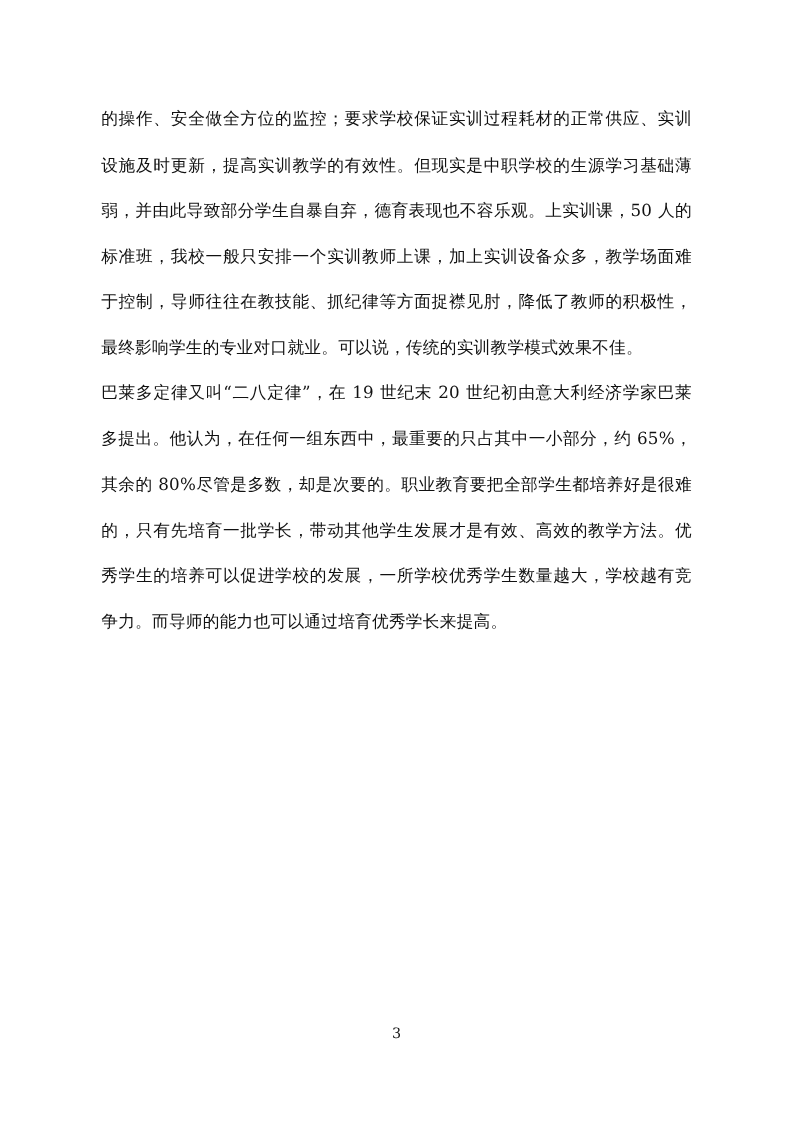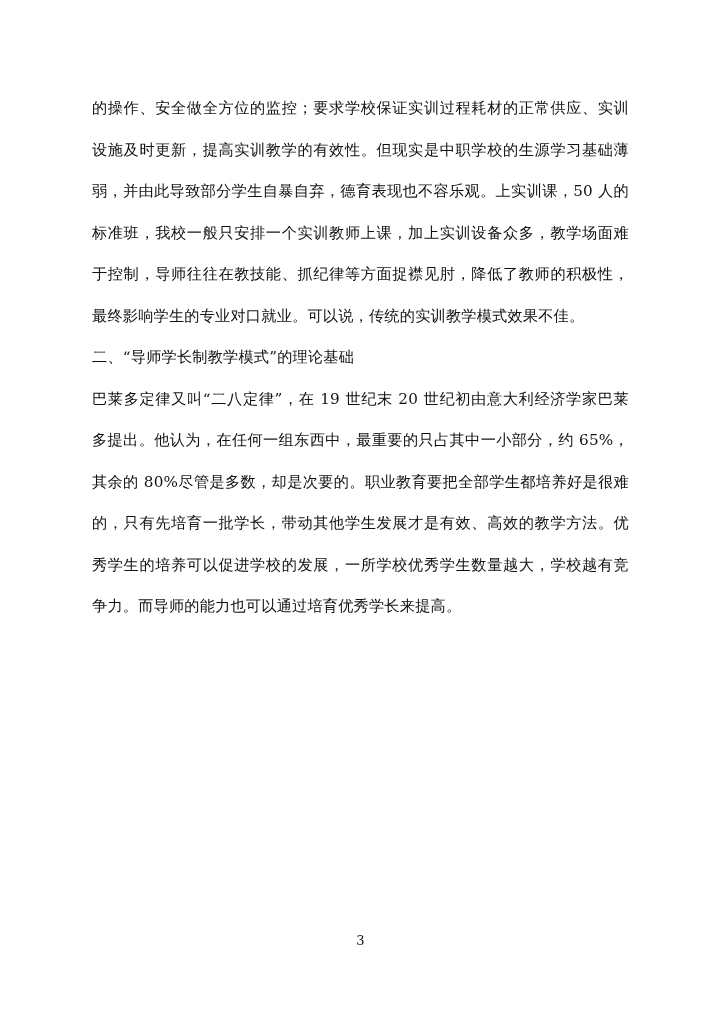--- a/index.html
+++ b/index.html
@@ -53,17 +53,16 @@
     font-family: "DejaVu Serif", "Liberation Serif", serif;
     color: #111111;
   }
 </style>
 </head>
 <body>
 
 <div class="page">
   <div class="doc-body">
     <p class="para">的操作、安全做全方位的监控；要求学校保证实训过程耗材的正常供应、实训设施及时更新，提高实训教学的有效性。但现实是中职学校的生源学习基础薄弱，并由此导致部分学生自暴自弃，德育表现也不容乐观。上实训课，50 人的标准班，我校一般只安排一个实训教师上课，加上实训设备众多，教学场面难于控制，导师往往在教技能、抓纪律等方面捉襟见肘，降低了教师的积极性，最终影响学生的专业对口就业。可以说，传统的实训教学模式效果不佳。</p>
-    <h2 class="heading">二、“导师学长制教学模式”的理论基础</h2>
     <p class="para">巴莱多定律又叫“二八定律”，在 19 世纪末 20 世纪初由意大利经济学家巴莱多提出。他认为，在任何一组东西中，最重要的只占其中一小部分，约 65%，其余的 80%尽管是多数，却是次要的。职业教育要把全部学生都培养好是很难的，只有先培育一批学长，带动其他学生发展才是有效、高效的教学方法。优秀学生的培养可以促进学校的发展，一所学校优秀学生数量越大，学校越有竞争力。而导师的能力也可以通过培育优秀学长来提高。</p>
   </div>
   <div class="page-number">3</div>
 </div>
 
 </body></html>

